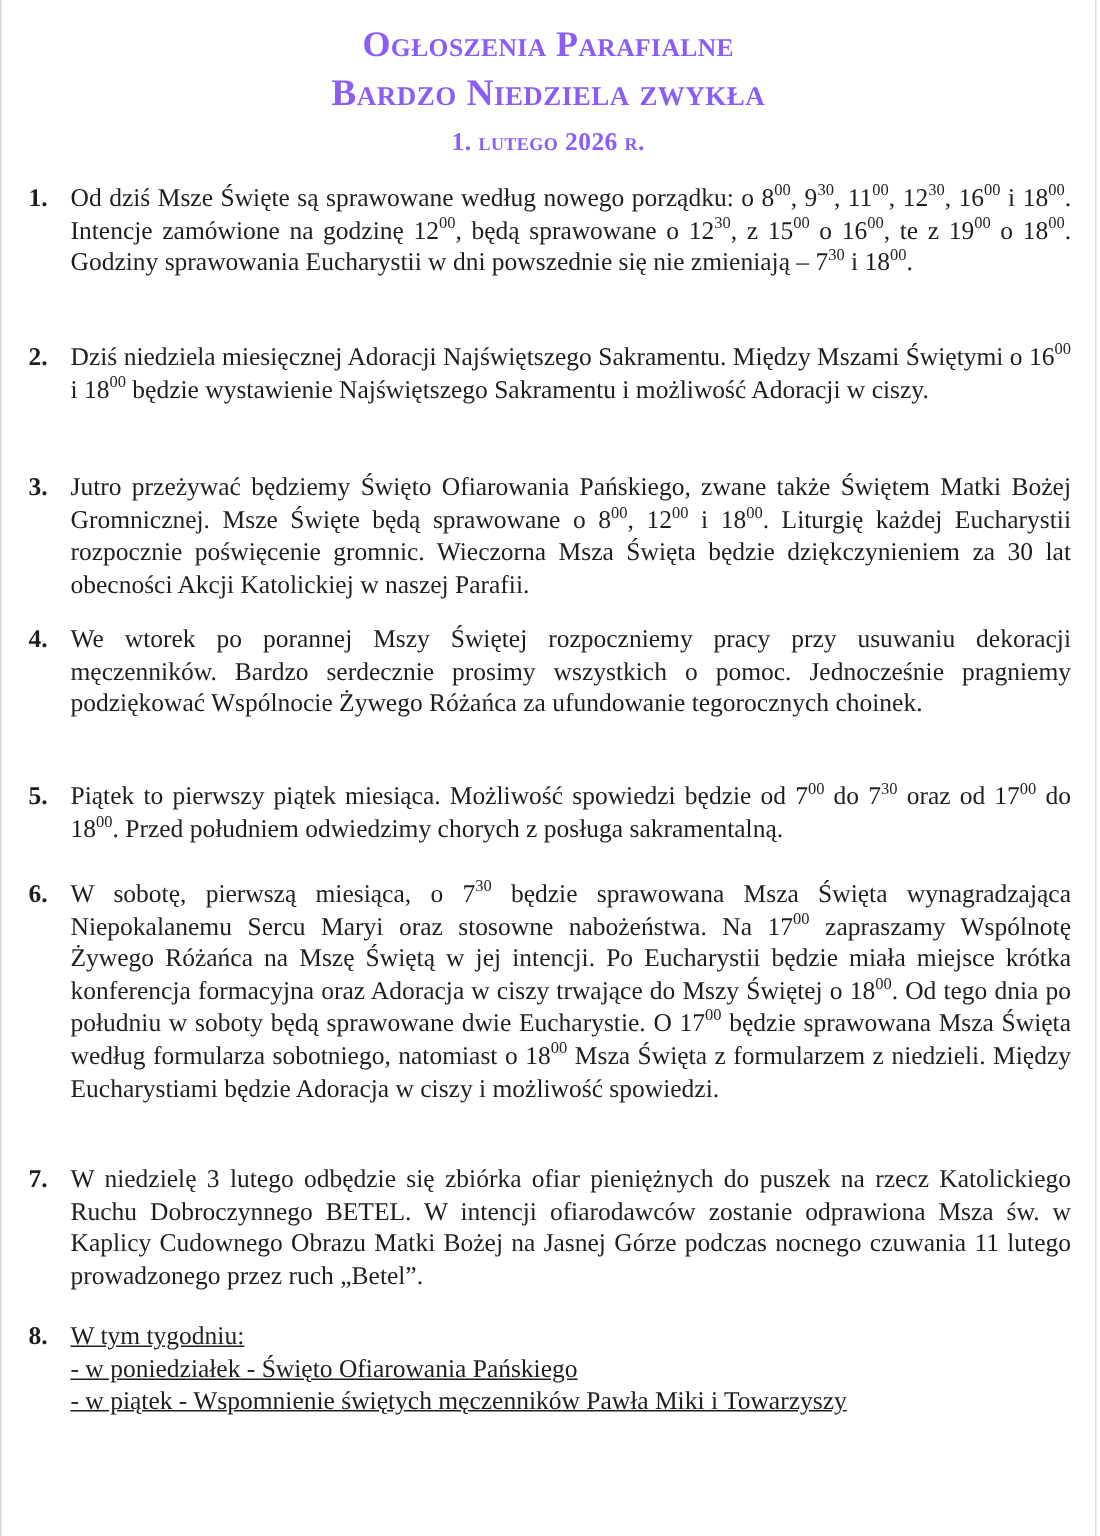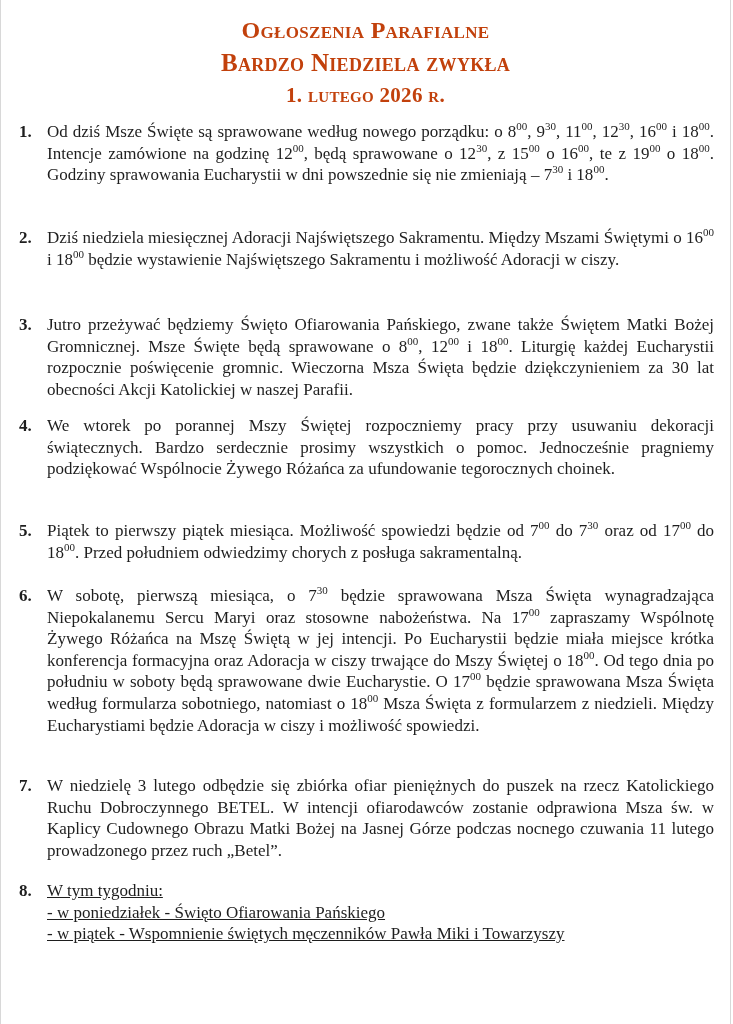--- a/index.html
+++ b/index.html
@@ -6,25 +6,25 @@
     body {
       width: 733px; height: 1024px; overflow: hidden; position: relative;
       font-family: "Liberation Serif", "DejaVu Serif", serif;
       color: #1e1e1e;
     }
     .page {
       position: absolute; left: 0; top: 0; width: 731px; height: 1024px;
       border-left: 1px solid #d8d8d8; border-right: 1px solid #d8d8d8;
       box-sizing: border-box;
     }
-    .header { position: absolute; left: 0; right: 0; top: 14px; text-align: center; color: #c2410c; font-weight: bold; }
+    .header { position: absolute; left: 0; right: 0; top: 14px; text-align: center; color: #8b5cf6; font-weight: bold; }
     .header .line { display: block; font-variant: small-caps; letter-spacing: 0.3px; }
     .header .l1 { font-size: 24px; line-height: 32px; }
     .header .l2 { font-size: 25px; line-height: 33px; }
-    .header .l3 { font-size: 21px; line-height: 32px; }
+    .header .l3 { font-size: 17px; line-height: 32px; }
 
     .item { position: absolute; left: 18px; width: 695px; font-size: 17px; line-height: 21.6px; }
     .item .num { position: absolute; left: 0; top: 0; font-weight: bold; width: 26px; }
     .item .text { margin-left: 28px; text-align: justify; text-justify: inter-word; }
     sup { font-size: 11px; line-height: 0; vertical-align: 7px; }
     .sub-list { margin: 0; padding: 0; list-style: none; }
     .sub-list li { margin: 0; }
   </style>
 </head>
 <body>
@@ -46,21 +46,21 @@
     <div class="text">Dziś niedziela miesięcznej Adoracji Najświętszego Sakramentu. Między Mszami Świętymi o 16<sup>00</sup> i 18<sup>00</sup> będzie wystawienie Najświętszego Sakramentu i możliwość Adoracji w ciszy.</div>
   </div>
 
   <div class="item" style="top:314px;">
     <span class="num">3.</span>
     <div class="text">Jutro przeżywać będziemy Święto Ofiarowania Pańskiego, zwane także Świętem Matki Bożej Gromnicznej. Msze Święte będą sprawowane o 8<sup>00</sup>, 12<sup>00</sup> i 18<sup>00</sup>. Liturgię każdej Eucharystii rozpocznie poświęcenie gromnic. Wieczorna Msza Święta będzie dziękczynieniem za 30 lat obecności Akcji Katolickiej w naszej Parafii.</div>
   </div>
 
   <div class="item" style="top:415px;">
     <span class="num">4.</span>
-    <div class="text">We wtorek po porannej Mszy Świętej rozpoczniemy pracy przy usuwaniu dekoracji świątecznych. Bardzo serdecznie prosimy wszystkich o pomoc. Jednocześnie pragniemy podziękować Wspólnocie Żywego Różańca za ufundowanie tegorocznych choinek.</div>
+    <div class="text">We wtorek po porannej Mszy Świętej rozpoczniemy pracy przy usuwaniu dekoracji męczenników. Bardzo serdecznie prosimy wszystkich o pomoc. Jednocześnie pragniemy podziękować Wspólnocie Żywego Różańca za ufundowanie tegorocznych choinek.</div>
   </div>
 
   <div class="item" style="top:520px;">
     <span class="num">5.</span>
     <div class="text">Piątek to pierwszy piątek miesiąca. Możliwość spowiedzi będzie od 7<sup>00</sup> do 7<sup>30</sup> oraz od 17<sup>00</sup> do 18<sup>00</sup>. Przed południem odwiedzimy chorych z posługa sakramentalną.</div>
   </div>
 
   <div class="item" style="top:585px;">
     <span class="num">6.</span>
     <div class="text">W sobotę, pierwszą miesiąca, o 7<sup>30</sup> będzie sprawowana Msza Święta wynagradzająca Niepokalanemu Sercu Maryi oraz stosowne nabożeństwa. Na 17<sup>00</sup> zapraszamy Wspólnotę Żywego Różańca na Mszę Świętą w jej intencji. Po Eucharystii będzie miała miejsce krótka konferencja formacyjna oraz Adoracja w ciszy trwające do Mszy Świętej o 18<sup>00</sup>. Od tego dnia po południu w soboty będą sprawowane dwie Eucharystie. O 17<sup>00</sup> będzie sprawowana Msza Święta według formularza sobotniego, natomiast o 18<sup>00</sup> Msza Święta z formularzem z niedzieli. Między Eucharystiami będzie Adoracja w ciszy i możliwość spowiedzi.</div>

